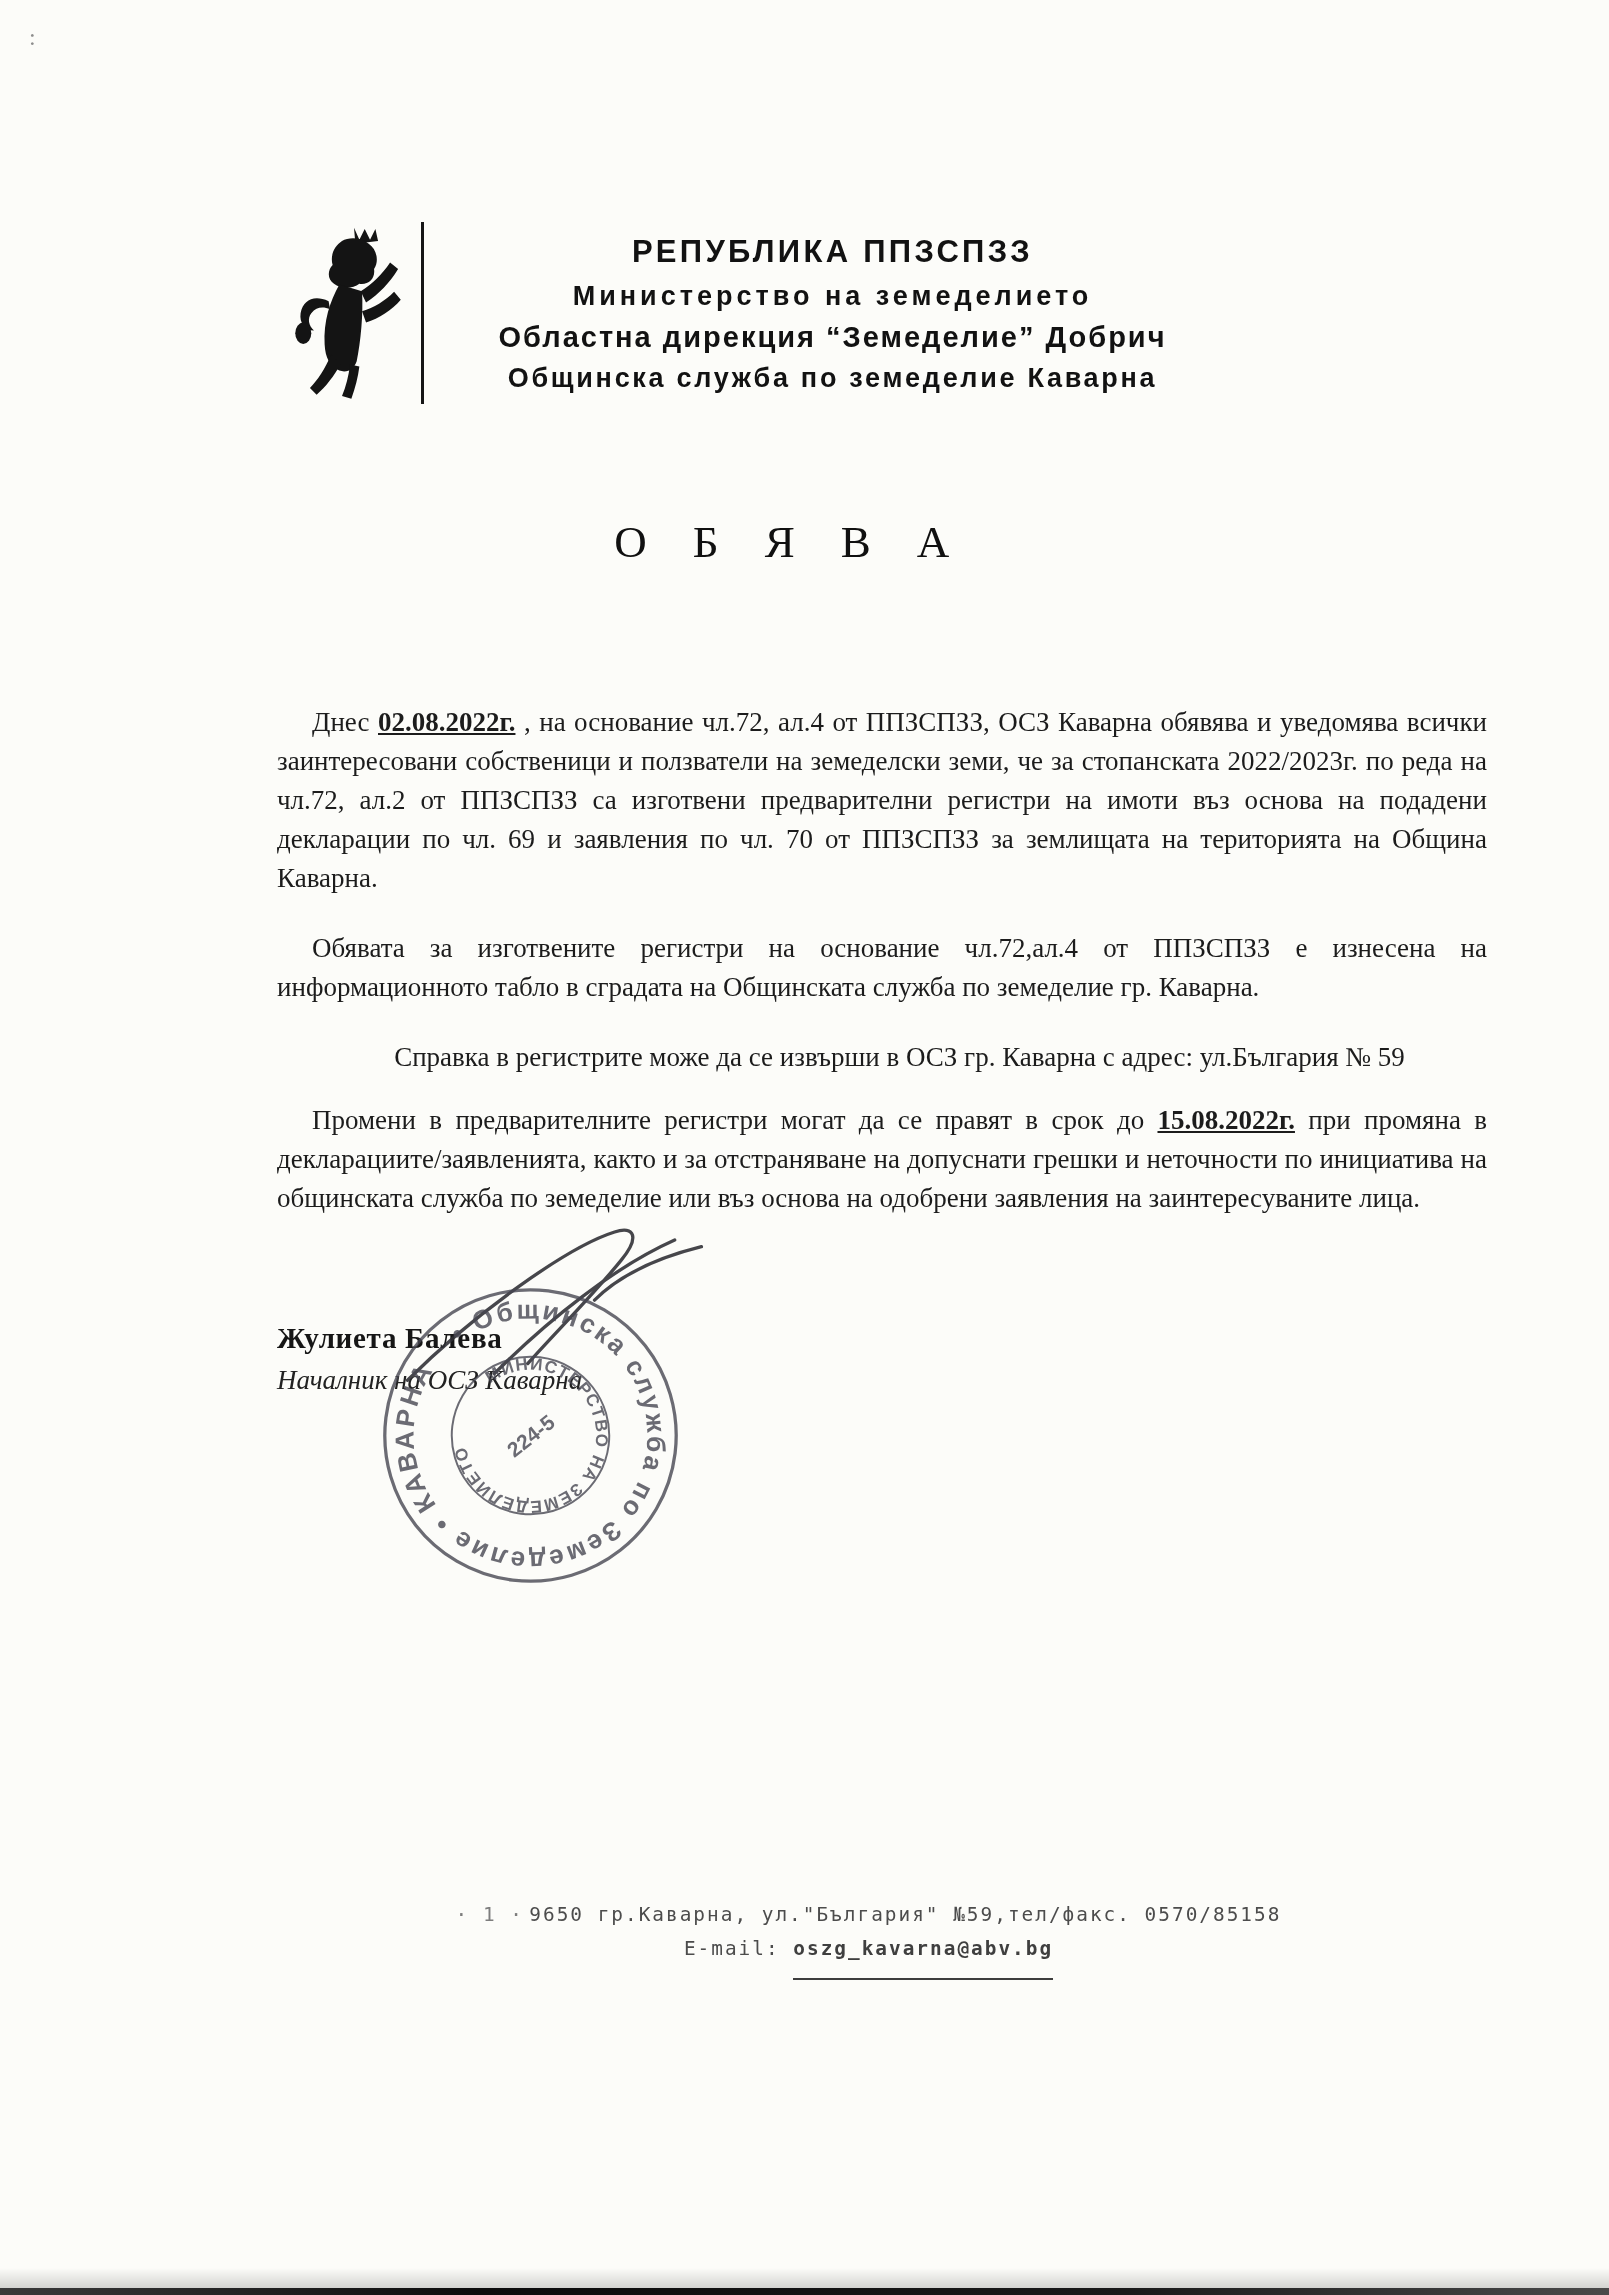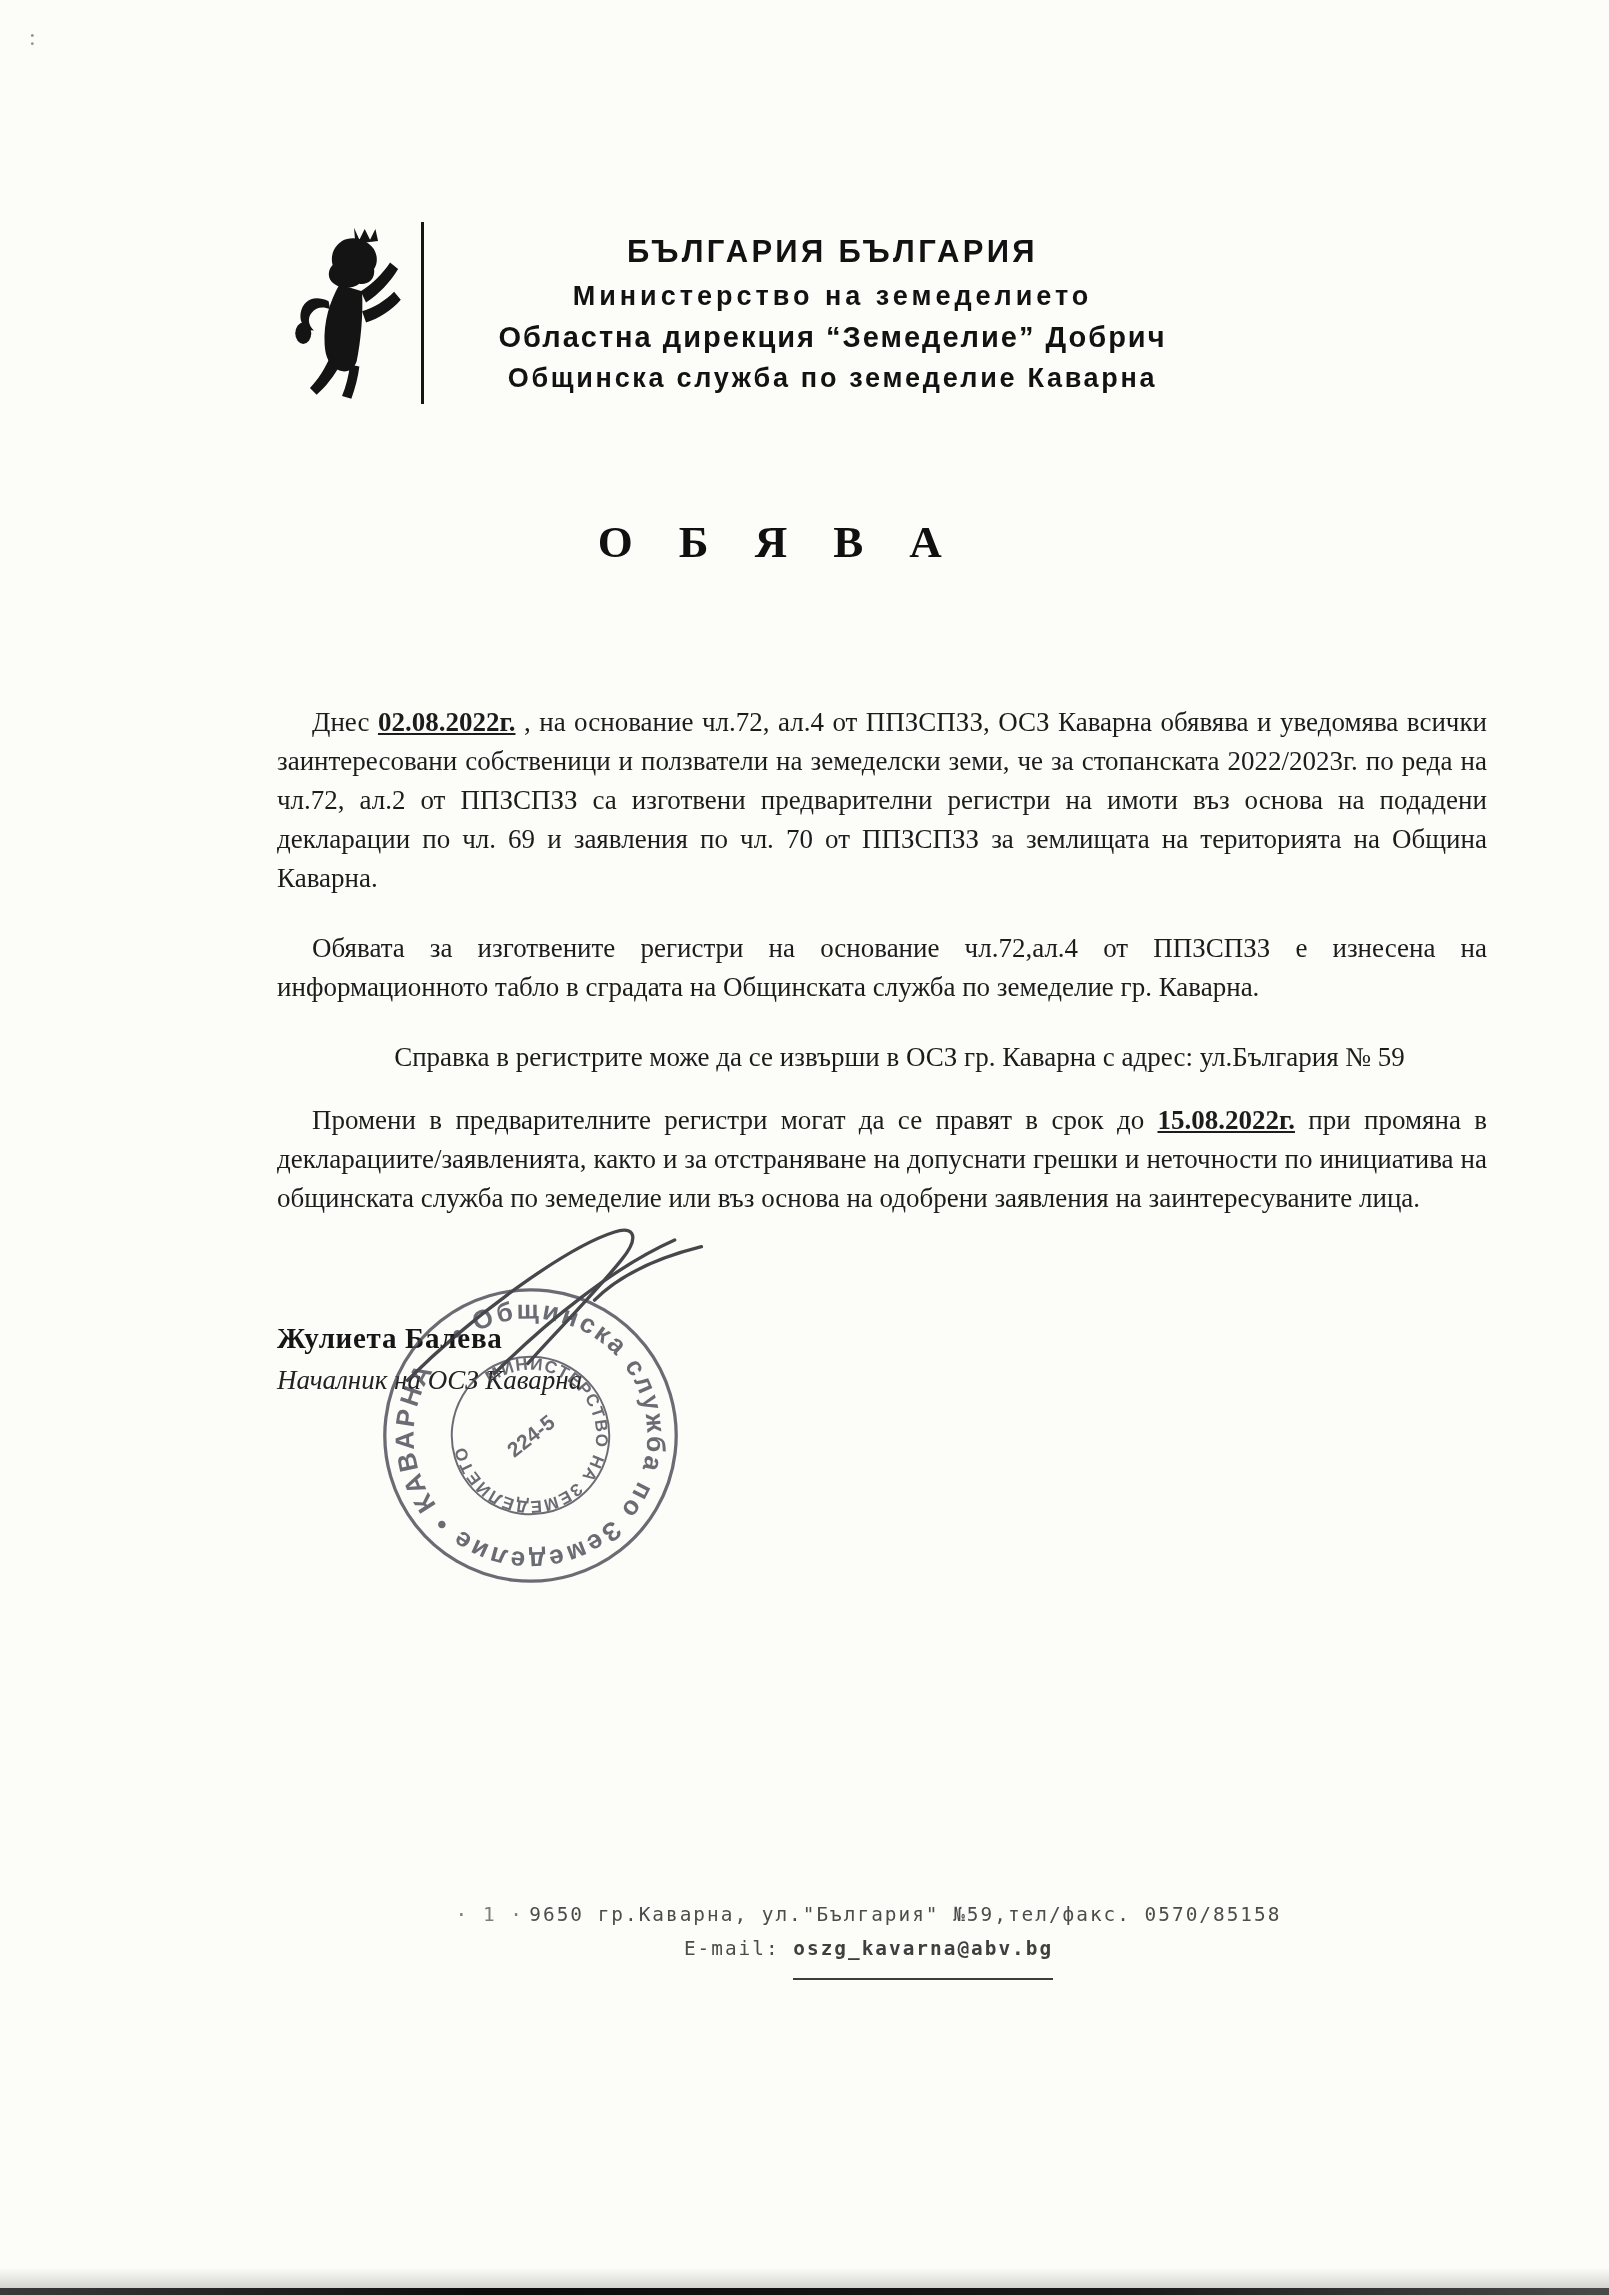--- a/index.html
+++ b/index.html
@@ -19,21 +19,21 @@
     text-align:center;font-family:"Liberation Sans", sans-serif;
     font-weight:bold;color:#121212;
   }
   .h-country{font-size:31px;letter-spacing:3.3px;margin-bottom:10.7px;}
   .h-ministry{font-size:27px;letter-spacing:4px;margin-bottom:9.4px;}
   .h-directorate{font-size:29px;letter-spacing:2px;margin-bottom:8.7px;}
   .h-office{font-size:27px;letter-spacing:2.7px;}
   
   .doc-title{
     position:absolute;left:0;top:516px;width:1557px;text-align:center;
-    font-size:45px;font-weight:bold;letter-spacing:17.4px;color:#101010;
+    font-size:45px;font-weight:normal;letter-spacing:17.4px;color:#101010;padding-left:12px;
   }
   
   .body-text{
     position:absolute;left:277px;top:703px;width:1210px;
     font-size:27px;line-height:39px;text-align:justify;
   }
   .body-text p{margin:0 0 31px 0;text-indent:35px;}
   .body-text p.p3{text-align:center;margin-bottom:24px;font-family:Liberation Serif, serif;}
   .bold-date{font-weight:bold;text-decoration:underline;}
   
@@ -83,21 +83,21 @@
         <path d="M84,200 C74,222 64,238 52,250 L62,260 C76,248 88,232 98,214 Z"></path>
         <path d="M112,215 C110,232 106,248 100,262 L114,266 C120,250 124,234 126,218 Z"></path>
         <path d="M80,120 C58,110 42,118 38,138 C36,152 44,164 58,164 C50,156 48,146 54,138 C62,128 72,128 82,132 Z"></path>
         <ellipse cx="42" cy="168" rx="12" ry="16"></ellipse>
       </g>
     </svg>
   </div>
   <div class="divider-line"></div>
 
   <div class="header-block">
-    <div class="h-country">БЪЛГАРИЯ БЪЛГАРИЯ</div>
+    <div class="h-country">РЕПУБЛИКА ППЗСПЗЗ</div>
     <div class="h-ministry">Министерство на земеделието</div>
     <div class="h-directorate">Областна дирекция “Земеделие” Добрич</div>
     <div class="h-office">Общинска служба по земеделие Каварна</div>
   </div>
 
   <div class="doc-title">О Б Я В А</div>
 
   <div class="body-text">
     <p class="p1"><span>Днес </span><span class="bold-date">02.08.2022г.</span><span> , на основание чл.72, ал.4 от ППЗСПЗЗ, ОСЗ Каварна обявява и уведомява всички заинтересовани собственици и ползватели на земеделски земи, че за стопанската 2022/2023г. по реда на чл.72, ал.2 от ППЗСПЗЗ са изготвени предварителни регистри на имоти въз основа на подадени декларации по чл. 69 и заявления по чл. 70 от ППЗСПЗЗ за землищата на територията на Община Каварна.</span></p>
     <p class="p2">Обявата за изготвените регистри на основание чл.72,ал.4 от ППЗСПЗЗ е изнесена на информационното табло в сградата на Общинската служба по земеделие гр. Каварна.</p>

